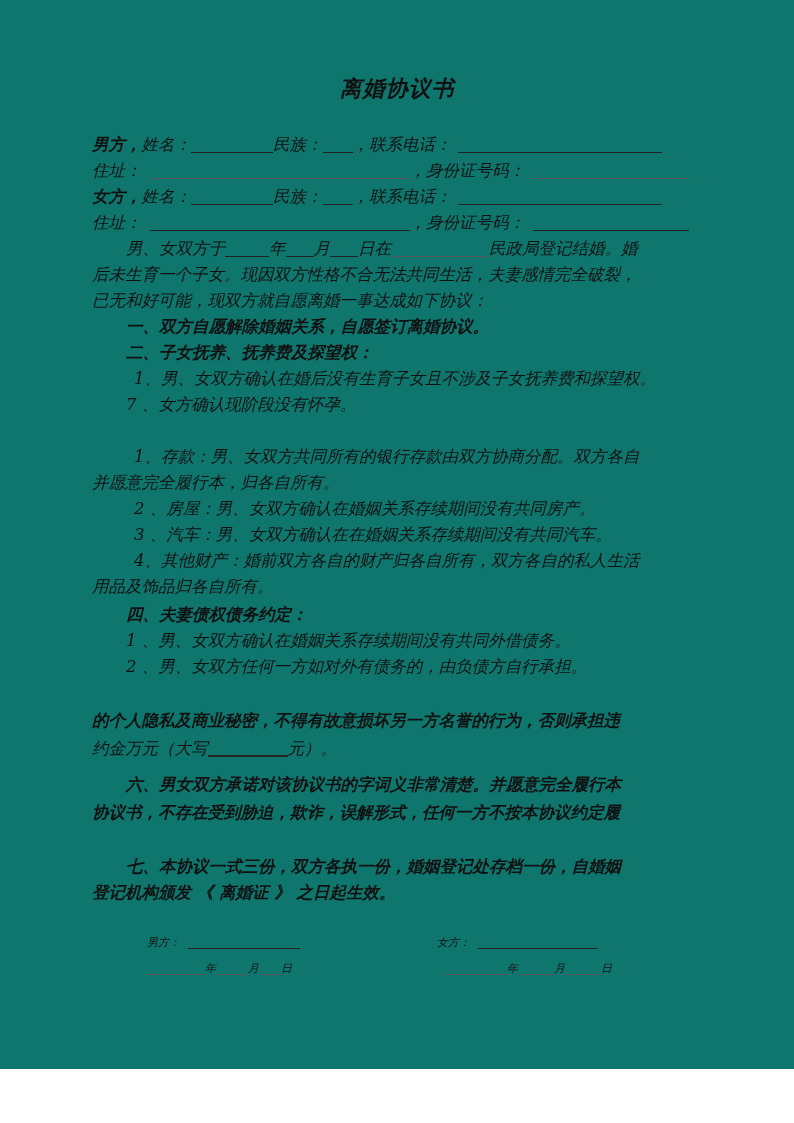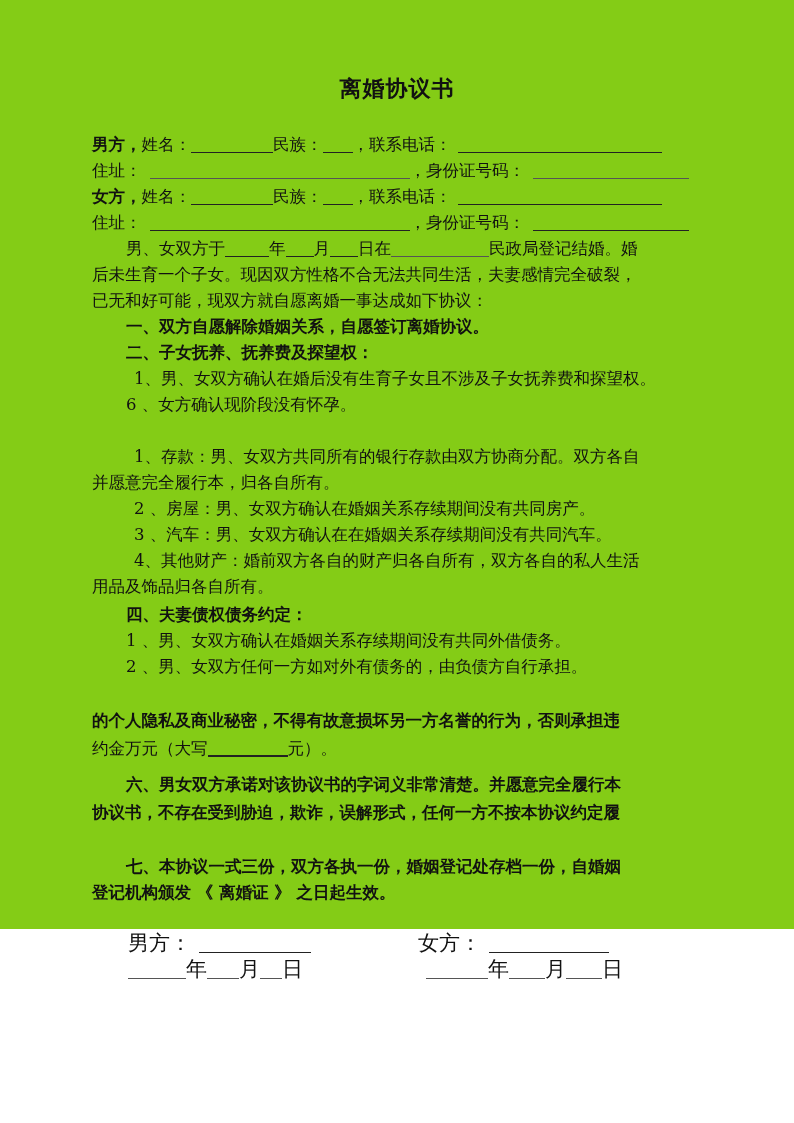--- a/index.html
+++ b/index.html
@@ -1,38 +1,38 @@
 <!DOCTYPE html>
 <html><head>
 <meta charset="utf-8">
 <style>
   html, body { margin: 0; padding: 0; background: #ffffff; }
   body {
     width: 794px; height: 1123px; position: relative; overflow: hidden;
     font-family: "DejaVu Serif", "Liberation Serif", serif;
     color: #111111;
   }
-  .page { position: absolute; left: 0; top: 0; width: 794px; height: 929px; background: #84cc16; }
+  .page { position: absolute; left: 0; top: 0; width: 794px; height: 1069px; background: #0f766e; font-style: italic; }
   .title {
     position: absolute; top: 72px; left: 0; width: 794px; text-align: center;
     font-size: 22px; font-weight: bold; letter-spacing: 1px; line-height: 32px;
   }
   .line {
     position: absolute; left: 92px; width: 612px;
     font-size: 16.5px; line-height: 26px; height: 26px; white-space: nowrap;
   }
   .indent { padding-left: 34px; box-sizing: border-box; }
   .indent-sm { padding-left: 42px; box-sizing: border-box; }
   .b { font-weight: bold; }
   .blank {
     display: inline-block; border-bottom: 1.3px solid #222; height: 18px;
     vertical-align: -3px;
   }
   .blank.grey { border-bottom-color: #555; }
-  .sig { position: absolute; font-size: 21px; line-height: 26px; white-space: nowrap; }
+  .sig { position: absolute; font-size: 11px; line-height: 26px; white-space: nowrap; margin-left: 19px; }
 </style>
 </head>
 <body>
 
 <div class="page">
 
   <div class="title">离婚协议书</div>
 
   <div class="line" style="top:132px">
     <span class="b">男方，</span><span>姓名：</span><span class="blank" style="width:82px"></span><span>民族：</span><span class="blank" style="width:30px"></span><span>，</span><span>联系电话：</span><span class="blank" style="width:204px;margin-left:6px"></span>
@@ -51,21 +51,21 @@
   <div class="line" style="top:262px">后未生育一个子女。现因双方性格不合无法共同生活，夫妻感情完全破裂，</div>
   <div class="line indent" style="top:236px">
     <span>男、女双方于</span><span class="blank" style="width:44px"></span><span>年</span><span class="blank" style="width:28px"></span><span>月</span><span class="blank" style="width:28px"></span><span>日在</span><span class="blank grey" style="width:98px"></span><span>民政局登记结婚。婚</span>
   </div>
   <div class="line" style="top:288px">已无和好可能，现双方就自愿离婚一事达成如下协议：</div>
 
   <div class="line indent b" style="top:314px">一、双方自愿解除婚姻关系，自愿签订离婚协议。</div>
 
   <div class="line indent b" style="top:340px">二、子女抚养、抚养费及探望权：</div>
   <div class="line indent-sm" style="top:366px">1、男、女双方确认在婚后没有生育子女且不涉及子女抚养费和探望权。</div>
-  <div class="line indent" style="top:392px">6 、女方确认现阶段没有怀孕。</div>
+  <div class="line indent" style="top:392px">7 、女方确认现阶段没有怀孕。</div>
 
   <div class="line indent-sm" style="top:444px">1、存款：男、女双方共同所有的银行存款由双方协商分配。双方各自</div>
   <div class="line" style="top:470px">并愿意完全履行本，归各自所有。</div>
   <div class="line indent-sm" style="top:496px">2 、房屋：男、女双方确认在婚姻关系存续期间没有共同房产。</div>
   <div class="line indent-sm" style="top:522px">3 、汽车：男、女双方确认在在婚姻关系存续期间没有共同汽车。</div>
   <div class="line indent-sm" style="top:548px">4、其他财产：婚前双方各自的财产归各自所有，双方各自的私人生活</div>
   <div class="line" style="top:574px">用品及饰品归各自所有。</div>
 
   <div class="line indent b" style="top:602px">四、夫妻债权债务约定：</div>
   <div class="line indent" style="top:628px">1 、男、女双方确认在婚姻关系存续期间没有共同外借债务。</div>

